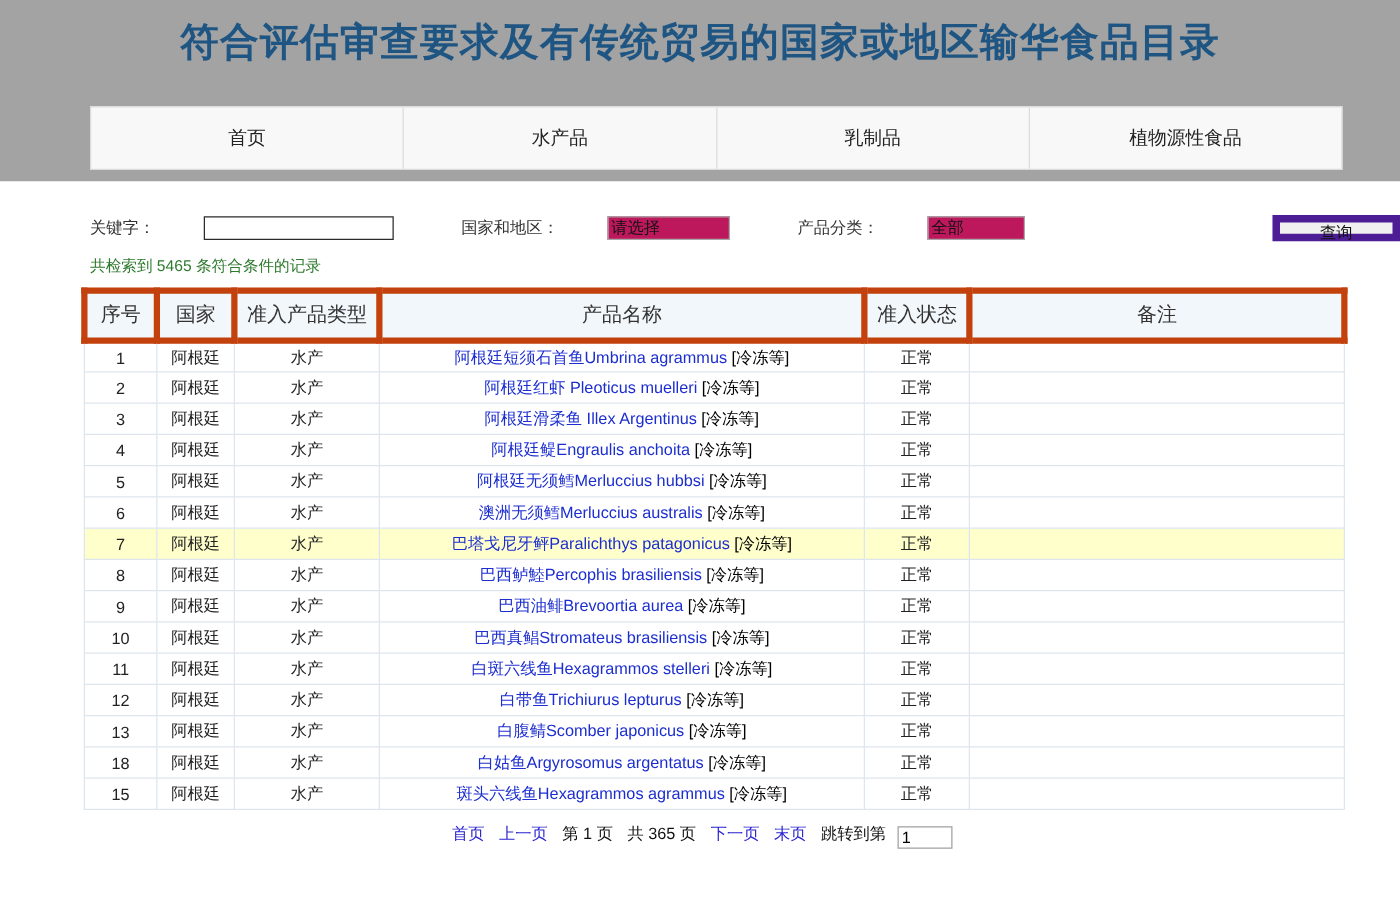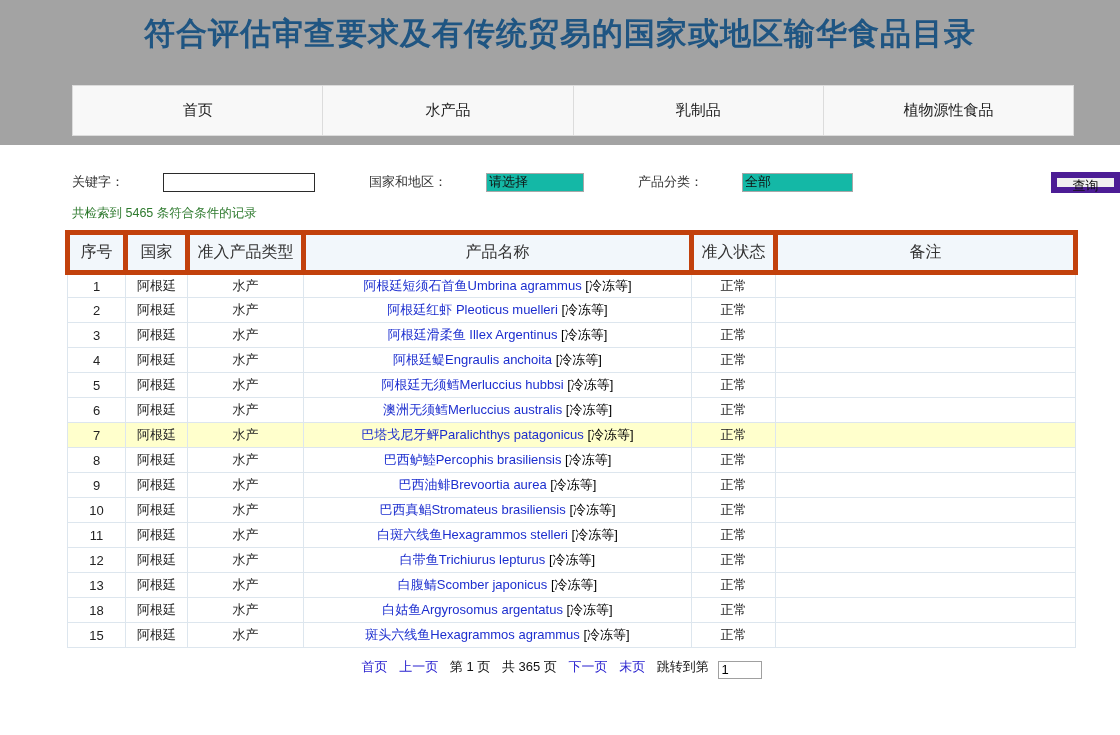--- a/index.html
+++ b/index.html
@@ -89,29 +89,29 @@
     font-size: 13px;
     font-family: "Liberation Sans", sans-serif;
     padding: 0 2px;
     outline: none;
   }
   .sel-input {
     height: 19px;
     margin-left: 3px;
     margin-right: 18px;
     border: 1px solid #a8a8a8;
-    background: #14b8a6;
+    background: #be185d;
     font-size: 13px;
     font-family: "Liberation Sans", sans-serif;
     padding: 0 2px;
     color: #111111;
     outline: none;
   }
   .sel-country { width: 98px; }
-  .sel-category { width: 111px; }
+  .sel-category { width: 78px; }
   .query-btn {
     margin-left: 144px;
     width: 118px;
     height: 21px;
     background: #f0f0f0;
     border: 6px solid #4c1d95;
     font-size: 13px;
     font-family: "Liberation Sans", sans-serif;
     color: #111111;
     cursor: pointer;

